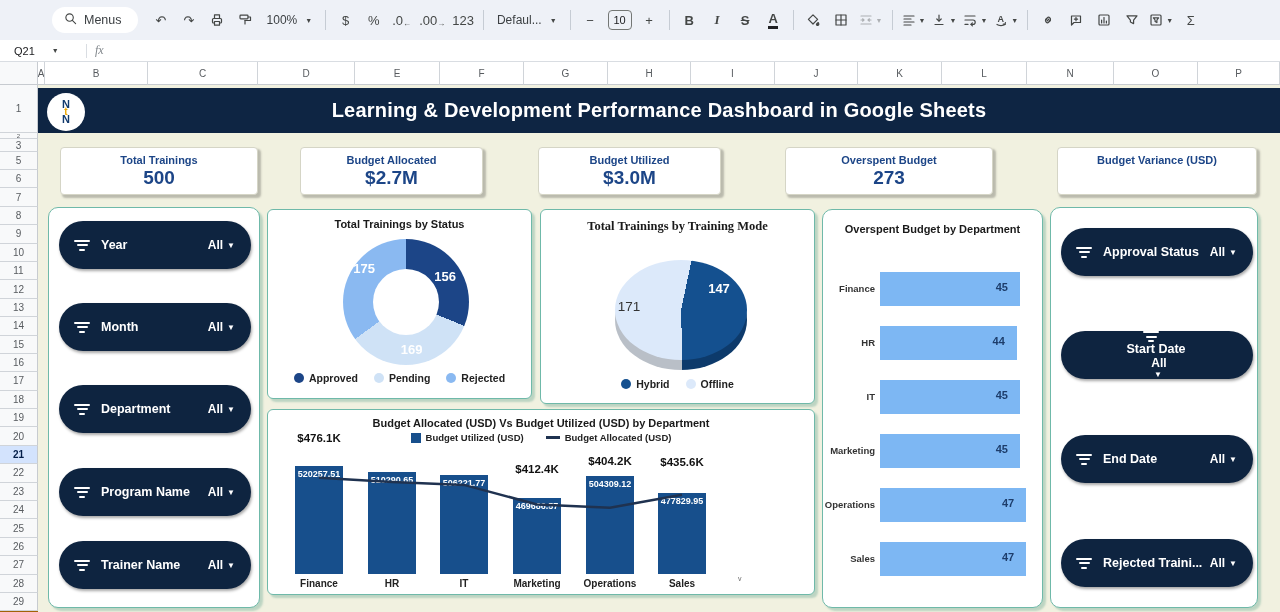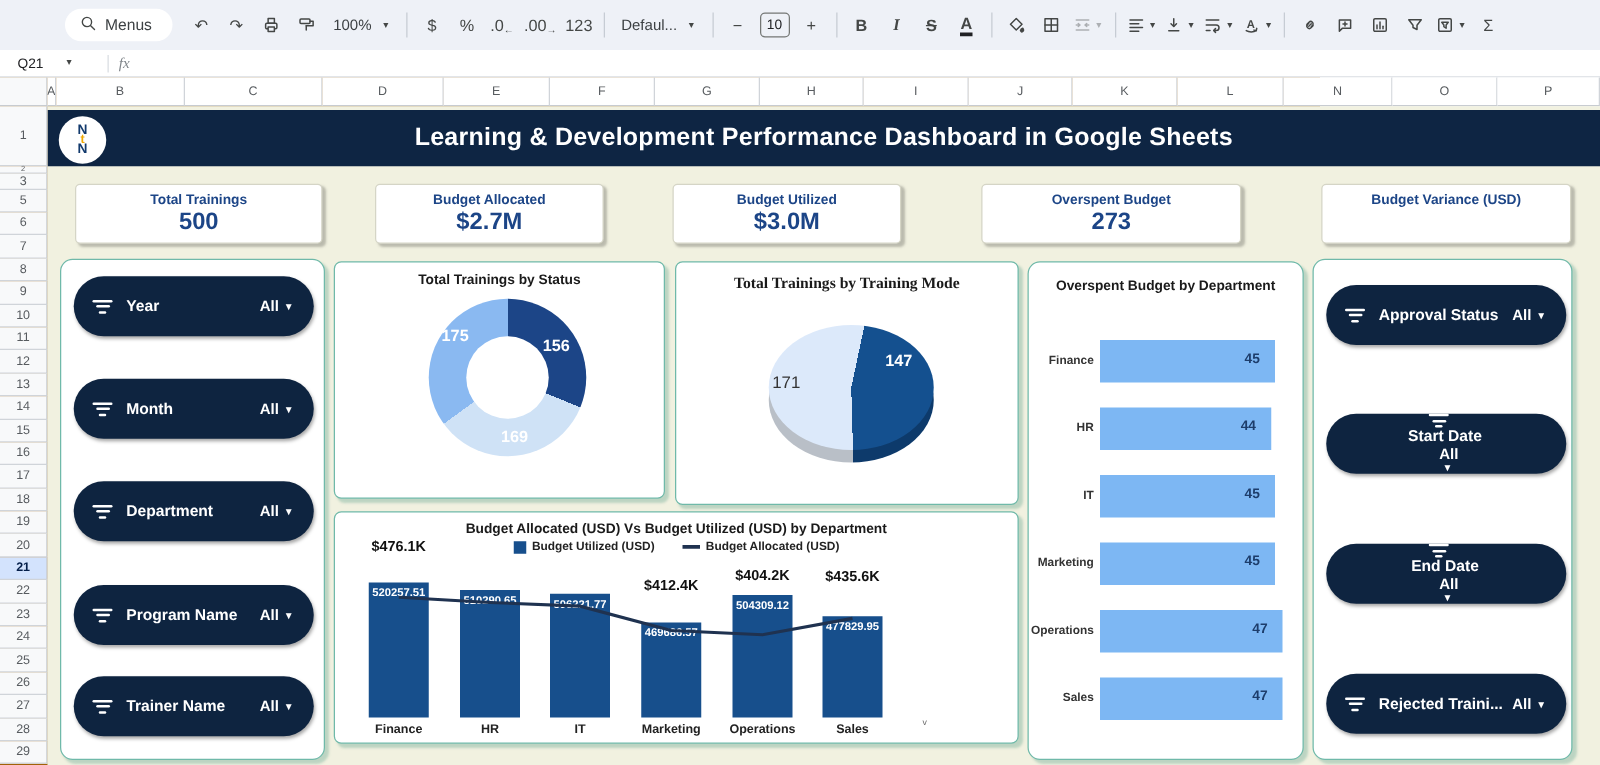--- a/index.html
+++ b/index.html
@@ -423,27 +423,51 @@
           <span class="crt">▼</span>
         </div>
       </div>
     <div id="donut-panel" class="abs panel">
         <div class="chart-title" style="font-size: 11px; margin-top: 8px;">Total Trainings by Status</div>
         <div class="abs" style="left: 75px; top: 29px; width: 126px; height: 126px; border-radius: 50%; background: conic-gradient(rgb(28, 69, 135) 0deg, rgb(28, 69, 135) 112.32deg, rgb(207, 226, 246) 112.32deg, rgb(207, 226, 246) 234deg, rgb(138, 185, 241) 234deg, rgb(138, 185, 241) 360deg);"></div>
         <div class="abs" style="left: 105px; top: 59px; width: 66px; height: 66px; border-radius: 50%; background: rgb(255, 255, 255);"></div>
         <div class="slice-label" style="left: 177.038px; top: 65.8268px;">156</div>
         <div class="slice-label" style="left: 143.598px; top: 138.665px;">169</div>
         <div class="slice-label" style="left: 96.1227px; top: 58px;">175</div>
+        <div class="legend abs" style="left: 0px; right: 0px; top: 162px;">
+          <div class="it">
+            <div class="dot" style="background: rgb(28, 69, 135);"></div>
+            <span>Approved</span>
+          </div>
+          <div class="it">
+            <div class="dot" style="background: rgb(207, 226, 246);"></div>
+            <span>Pending</span>
+          </div>
+          <div class="it">
+            <div class="dot" style="background: rgb(138, 185, 241);"></div>
+            <span>Rejected</span>
+          </div>
+        </div>
       </div>
     <div id="pie-panel" class="abs panel">
         <div class="chart-title" style="font-size: 12.5px; margin-top: 9px; font-family: Liberation Serif, serif;">Total Trainings by Training Mode</div>
         <div class="abs" style="left: 74px; top: 60px; width: 132px; height: 100px; border-radius: 50%; background: conic-gradient(from 12deg, rgb(13, 58, 107) 0deg, rgb(13, 58, 107) 166.415deg, rgb(185, 191, 199) 166.415deg, rgb(185, 191, 199) 360deg);"></div>
         <div class="abs" style="left: 74px; top: 50px; width: 132px; height: 100px; border-radius: 50%; background: conic-gradient(from 12deg, rgb(20, 80, 143) 0deg, rgb(20, 80, 143) 166.415deg, rgb(220, 233, 250) 166.415deg, rgb(220, 233, 250) 360deg);"></div>
         <div class="slice-label" style="left: 178px; top: 78px;">147</div>
         <div class="slice-label" style="left: 88px; top: 96px; color: rgb(51, 51, 51); font-weight: 400; font-size: 13.5px;">171</div>
+        <div class="legend abs" style="left: 0px; right: 0px; top: 168px;">
+          <div class="it">
+            <div class="dot" style="background: rgb(20, 80, 143);"></div>
+            <span>Hybrid</span>
+          </div>
+          <div class="it">
+            <div class="dot" style="background: rgb(220, 233, 250);"></div>
+            <span>Offline</span>
+          </div>
+        </div>
       </div>
     <div id="hbar-panel" class="abs panel">
         <div class="chart-title" style="font-size: 11px; margin-top: 13px;">Overspent Budget by Department</div>
         <div class="hbar-row" style="top: 62px;">
           <div class="hbar-cat">Finance</div>
           <div class="hbar-bar" style="width: 139.688px; background: rgb(125, 183, 243);"></div>
           <div class="hbar-val" style="left: 172.688px;">45</div>
         </div>
         <div class="hbar-row" style="top: 116px;">
           <div class="hbar-cat">HR</div>
@@ -524,21 +548,21 @@
         <div class="fpill abs" style="top: 123px; flex-direction: column;">
           <div class="flt">
             <i style="width: 16px;"></i>
             <i style="width: 11px;"></i>
             <i style="width: 6px;"></i>
           </div>
           <span class="lbl">Start Date</span>
           <span class="val">All</span>
           <span class="crt">▼</span>
         </div>
-        <div class="fpill abs" style="top: 227px; flex-direction: column;">
+        <div class="fpill abs" style="top: 227px;">
           <div class="flt">
             <i style="width: 16px;"></i>
             <i style="width: 11px;"></i>
             <i style="width: 6px;"></i>
           </div>
           <span class="lbl">End Date</span>
           <span class="val">All</span>
           <span class="crt">▼</span>
         </div>
         <div class="fpill abs" style="top: 331px;">

